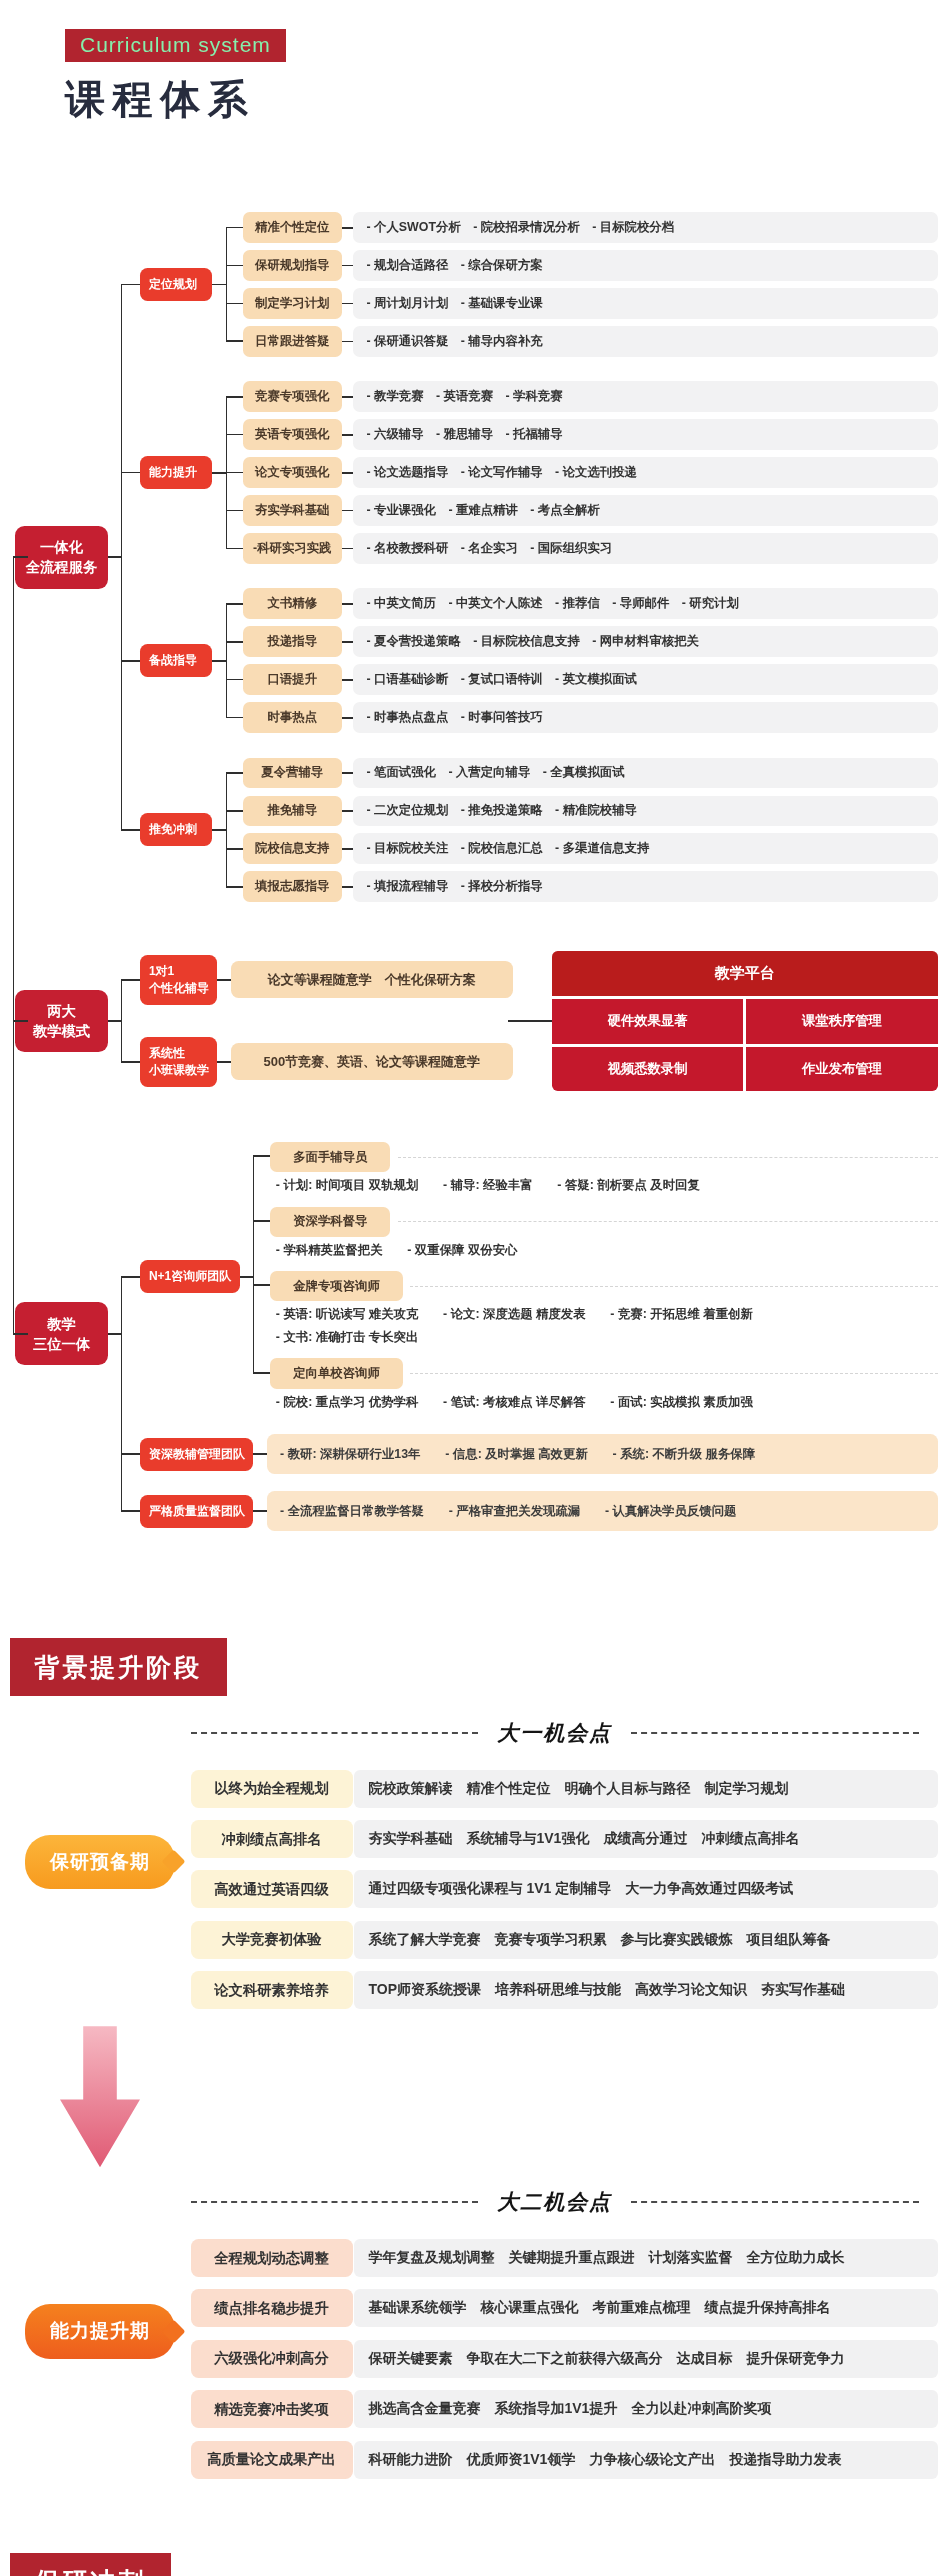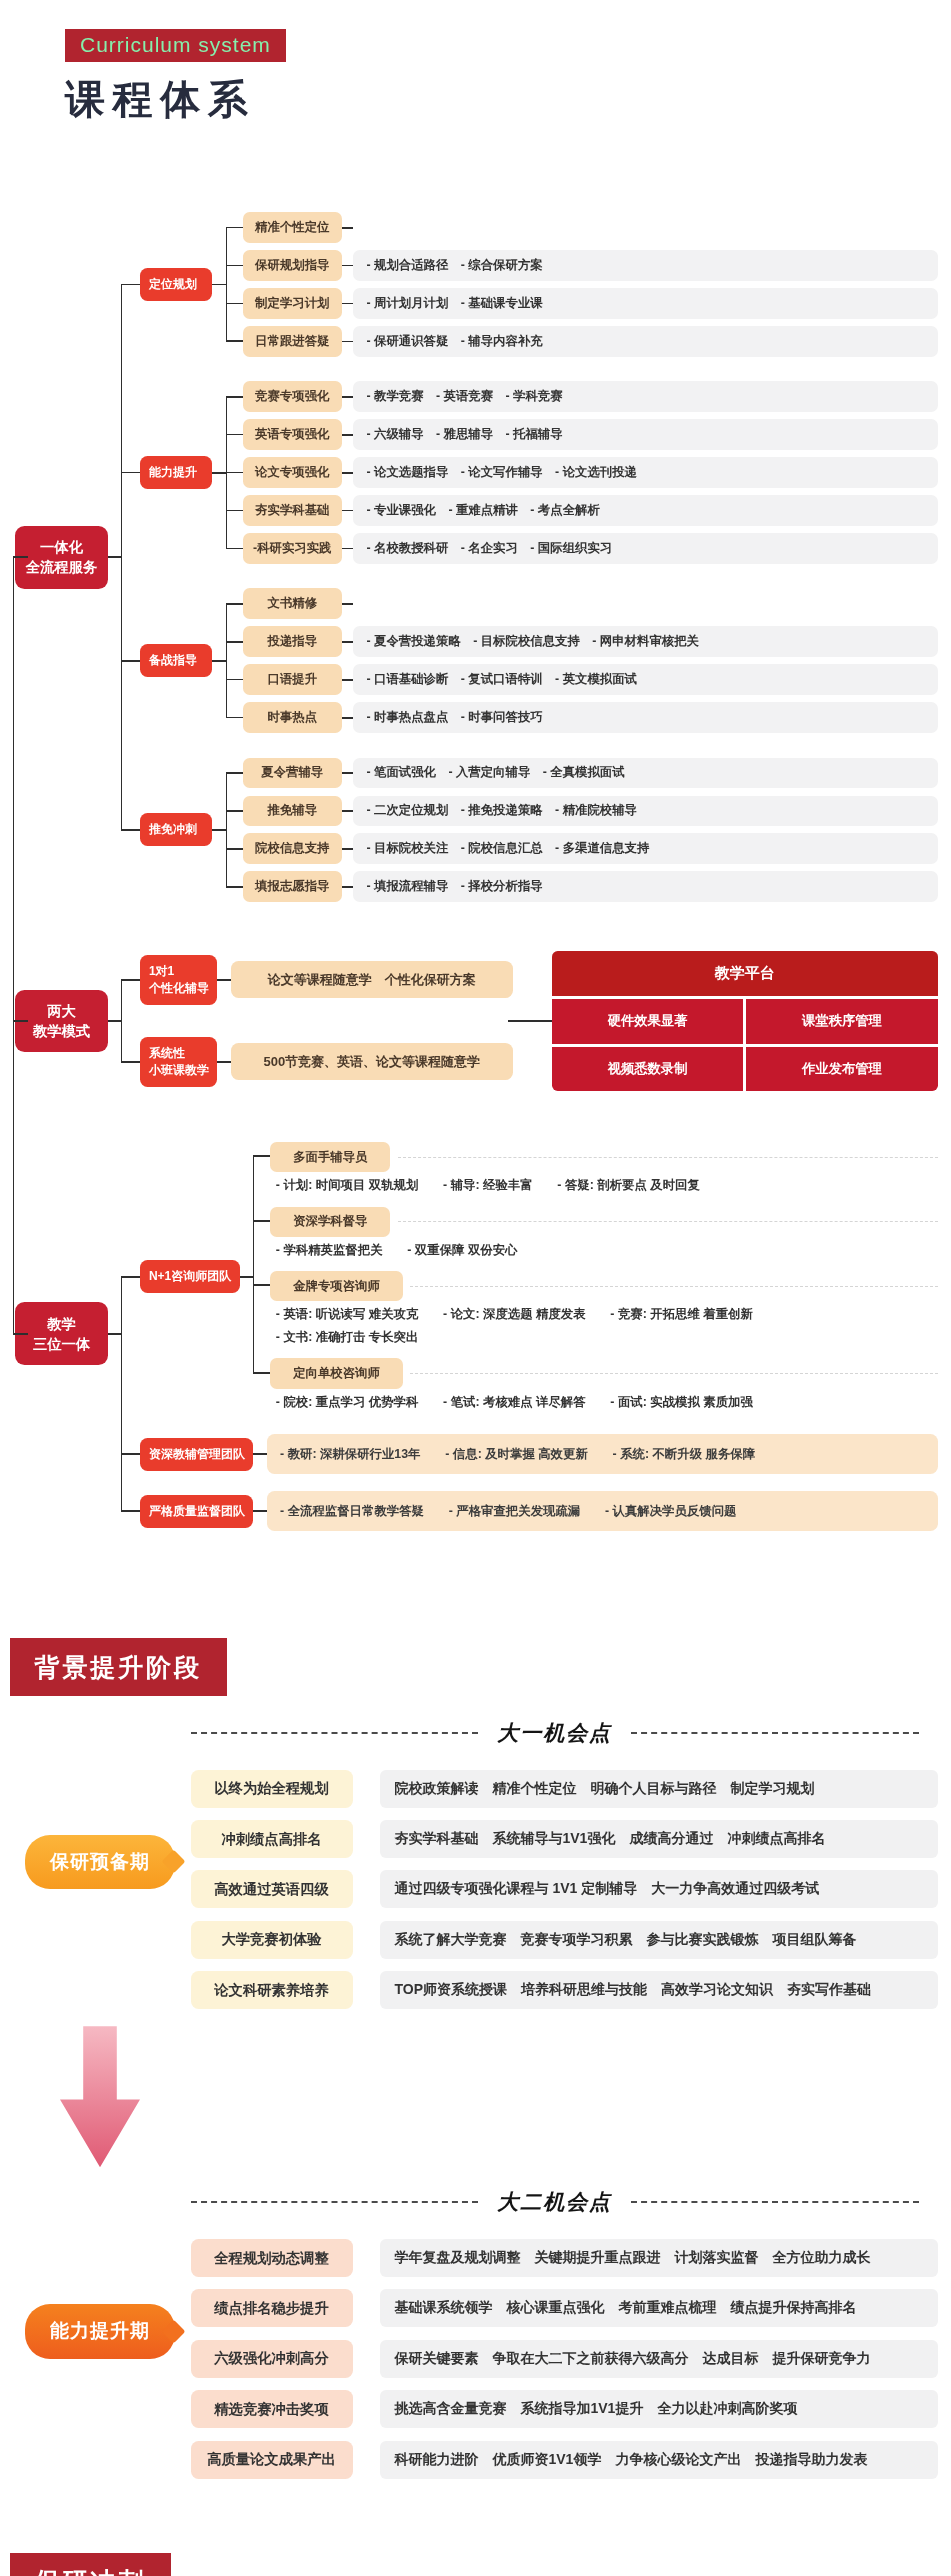--- a/index.html
+++ b/index.html
@@ -66,21 +66,21 @@
   .phase-block{display:flex;align-items:center;}
   .phase-left{width:181px;flex:none;display:flex;justify-content:center;}
   .bubble{position:relative;min-width:112px;padding:14.3px 19px;border-radius:25px;color:#fff;font-weight:bold;font-size:19px;text-align:center;letter-spacing:1px;}
   .bubble::after{content:'';position:absolute;right:-6.7px;top:calc(50% - 8.6px);width:17px;height:17px;transform:rotate(45deg);border-radius:2.9px;}
   .bubble.c0{background:linear-gradient(180deg,#fcb53b,#f79a1e);}.bubble.c0::after{background:#f8a22a;}
   .bubble.c1{background:linear-gradient(180deg,#f5811e,#ee5d1d);}.bubble.c1::after{background:#f2701e;}
   .phase-right{flex:1;}
   .divider{display:flex;align-items:center;gap:19px;margin:3.8px 19px 23px 0;}
   .dash-line{flex:1;border-top:2.9px dashed #4a4a4a;}
   .divider-text{font-weight:900;font-style:italic;font-size:21px;color:#141414;letter-spacing:1.9px;white-space:nowrap;}
-  .stage-row{display:flex;gap:27px;margin-bottom:12.4px;}
+  .stage-row{display:flex;gap:1px;margin-bottom:12.4px;}
   .stage-row:last-child{margin-bottom:0;}
   .stage-label{width:162px;flex:none;border-radius:7.6px;display:flex;align-items:center;justify-content:center;font-weight:bold;font-size:14.3px;color:#333;padding:9.5px 5.7px;box-sizing:border-box;text-align:center;}
   .lbl-c0{background:#fdf3d6;}
   .lbl-c1{background:#fbddcd;}
   .stage-text{flex:1;background:#f1f1f2;border-radius:6px;display:flex;align-items:center;font-weight:600;font-size:14px;color:#333;padding:9.5px 15px;}
   .arrow-row{width:181px;display:flex;justify-content:center;padding:17px 0;}
   .arrow{width:80px;height:141px;background:linear-gradient(180deg,#f6b9c3,#e05a74);clip-path:polygon(29% 0,71% 0,71% 52%,100% 52%,50% 100%,0 52%,29% 52%);}
 </style>
 </head>
 <body>
@@ -99,20 +99,21 @@
 全流程服务</div>
             <div class="mm-link"></div>
             <div class="mm-branches">
               <div class="mm-branch">
                 <div class="mm-branchnode">定位规划</div>
                 <div class="mm-link"></div>
                 <div class="mm-children">
                   <div class="mm-child">
                     <div class="mm-beige">精准个性定位</div>
                     <div class="mm-link sm"></div>
+                    <div class="mm-gray">- 个人SWOT分析　- 院校招录情况分析　- 目标院校分档</div>
                   </div>
                   <div class="mm-child">
                     <div class="mm-beige">保研规划指导</div>
                     <div class="mm-link sm"></div>
                     <div class="mm-gray">- 规划合适路径　- 综合保研方案</div>
                   </div>
                   <div class="mm-child">
                     <div class="mm-beige">制定学习计划</div>
                     <div class="mm-link sm"></div>
                     <div class="mm-gray">- 周计划月计划　- 基础课专业课</div>
@@ -155,20 +156,21 @@
                   </div>
                 </div>
               </div>
               <div class="mm-branch">
                 <div class="mm-branchnode">备战指导</div>
                 <div class="mm-link"></div>
                 <div class="mm-children">
                   <div class="mm-child">
                     <div class="mm-beige">文书精修</div>
                     <div class="mm-link sm"></div>
+                    <div class="mm-gray">- 中英文简历　- 中英文个人陈述　- 推荐信　- 导师邮件　- 研究计划</div>
                   </div>
                   <div class="mm-child">
                     <div class="mm-beige">投递指导</div>
                     <div class="mm-link sm"></div>
                     <div class="mm-gray">- 夏令营投递策略　- 目标院校信息支持　- 网申材料审核把关</div>
                   </div>
                   <div class="mm-child">
                     <div class="mm-beige">口语提升</div>
                     <div class="mm-link sm"></div>
                     <div class="mm-gray">- 口语基础诊断　- 复试口语特训　- 英文模拟面试</div>

